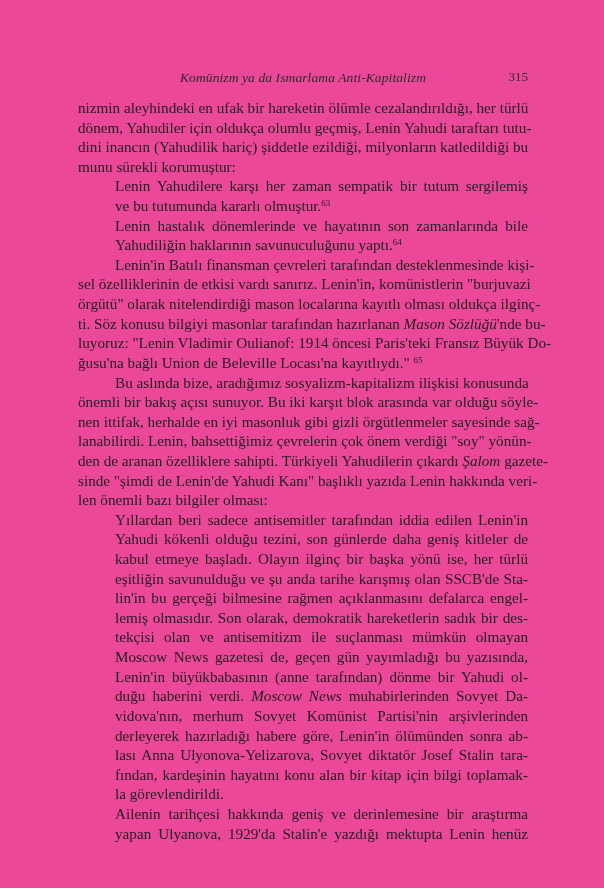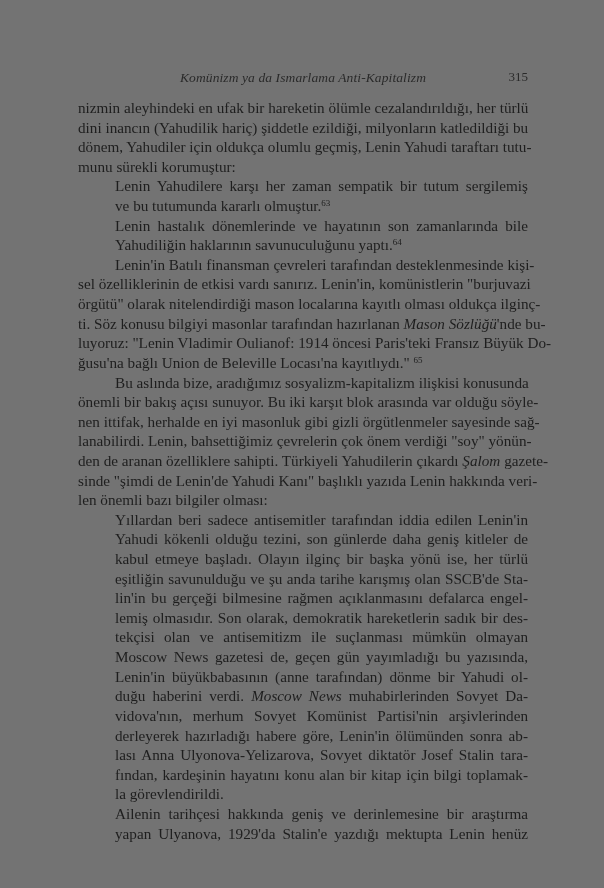--- a/index.html
+++ b/index.html
@@ -1,19 +1,19 @@
 <!DOCTYPE html>
 <html><head>
   <meta charset="utf-8">
   <style>
     html, body { margin: 0; padding: 0; background: #ffffff; }
     body { width: 604px; height: 888px; position: relative; overflow: hidden; }
     .page {
       position: absolute; left: 0; top: 0; width: 604px; height: 888px;
-      background: #737373; color: #1e1e1e;
+      background: #ec4899; color: #1e1e1e;
       font-family: "Liberation Serif", "DejaVu Serif", serif;
     }
     .running-header {
       position: absolute; top: 70px; left: 78px; width: 450px; height: 20px;
     }
     .header-title {
       position: absolute; left: 0; right: 0; top: 0; text-align: center;
       font-style: italic; font-size: 13.5px; color: #2a2a2a; letter-spacing: 0.1px;
     }
     .page-number {
@@ -37,22 +37,22 @@
 <div class="page">
   <div class="running-header">
     <div class="header-title">Komünizm ya da Ismarlama Anti-Kapitalizm</div>
     <div class="page-number">315</div>
   </div>
 
   <div class="body">
 
     <div>
       <span class="line justify">nizmin aleyhindeki en ufak bir hareketin ölümle cezalandırıldığı, her türlü</span>
+      <span class="line justify">dönem, Yahudiler için oldukça olumlu geçmiş, Lenin Yahudi taraftarı tutu-</span>
       <span class="line justify">dini inancın (Yahudilik hariç) şiddetle ezildiği, milyonların katledildiği bu</span>
-      <span class="line justify">dönem, Yahudiler için oldukça olumlu geçmiş, Lenin Yahudi taraftarı tutu-</span>
       <span class="line last">munu sürekli korumuştur:</span>
     </div>
 
     <div>
       <span class="line justify quote">Lenin Yahudilere karşı her zaman sempatik bir tutum sergilemiş</span>
       <span class="line last quote"><span>ve bu tutumunda kararlı olmuştur.</span><sup>63</sup></span>
     </div>
 
     <div>
       <span class="line justify quote">Lenin hastalık dönemlerinde ve hayatının son zamanlarında bile</span>

